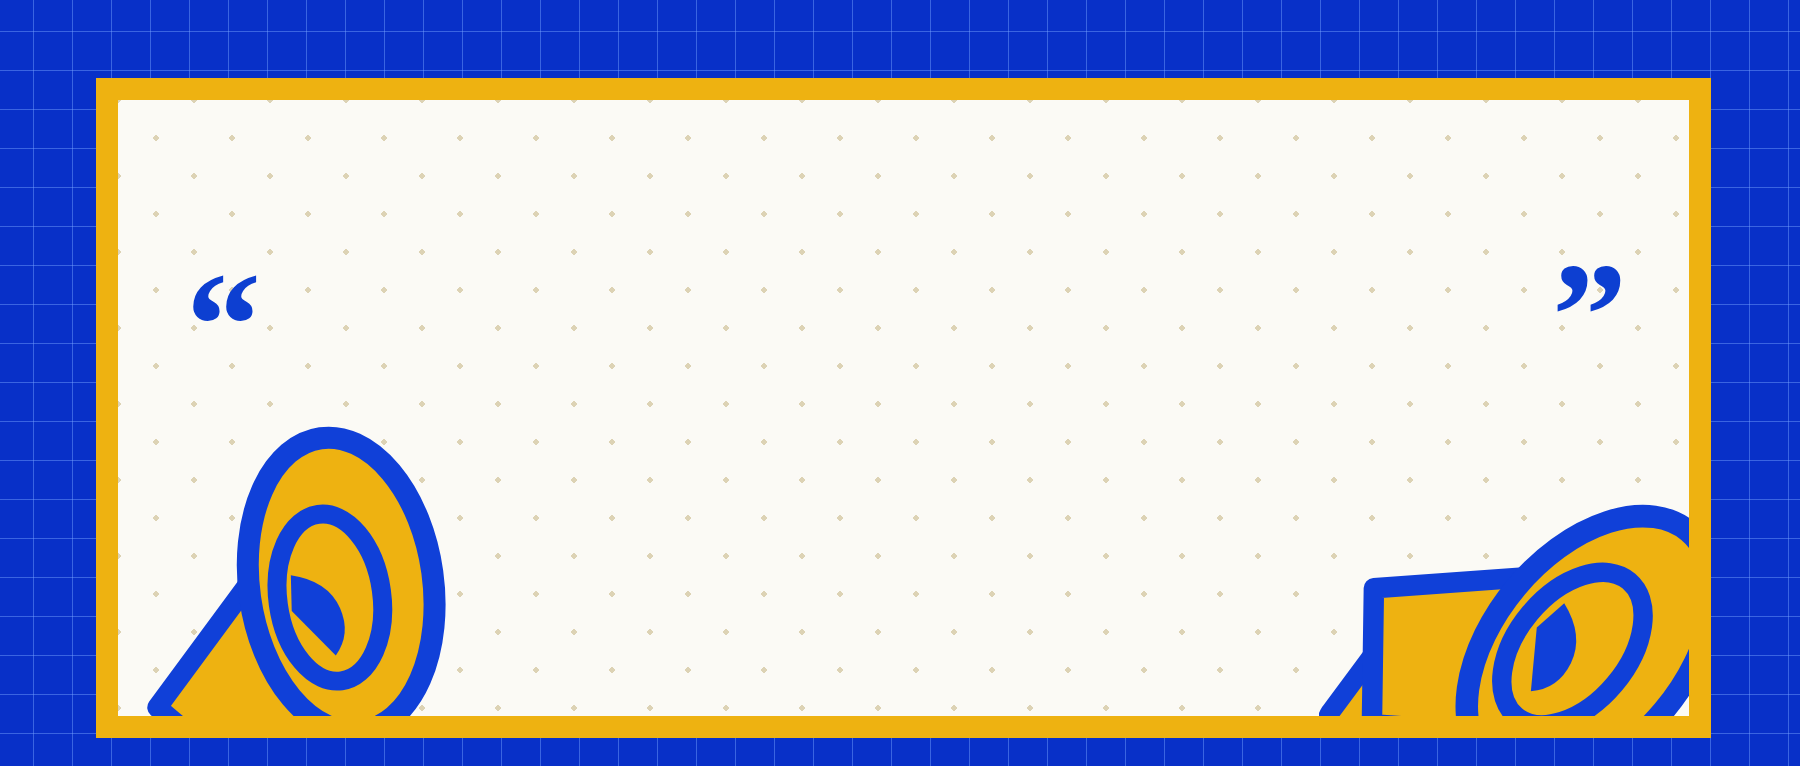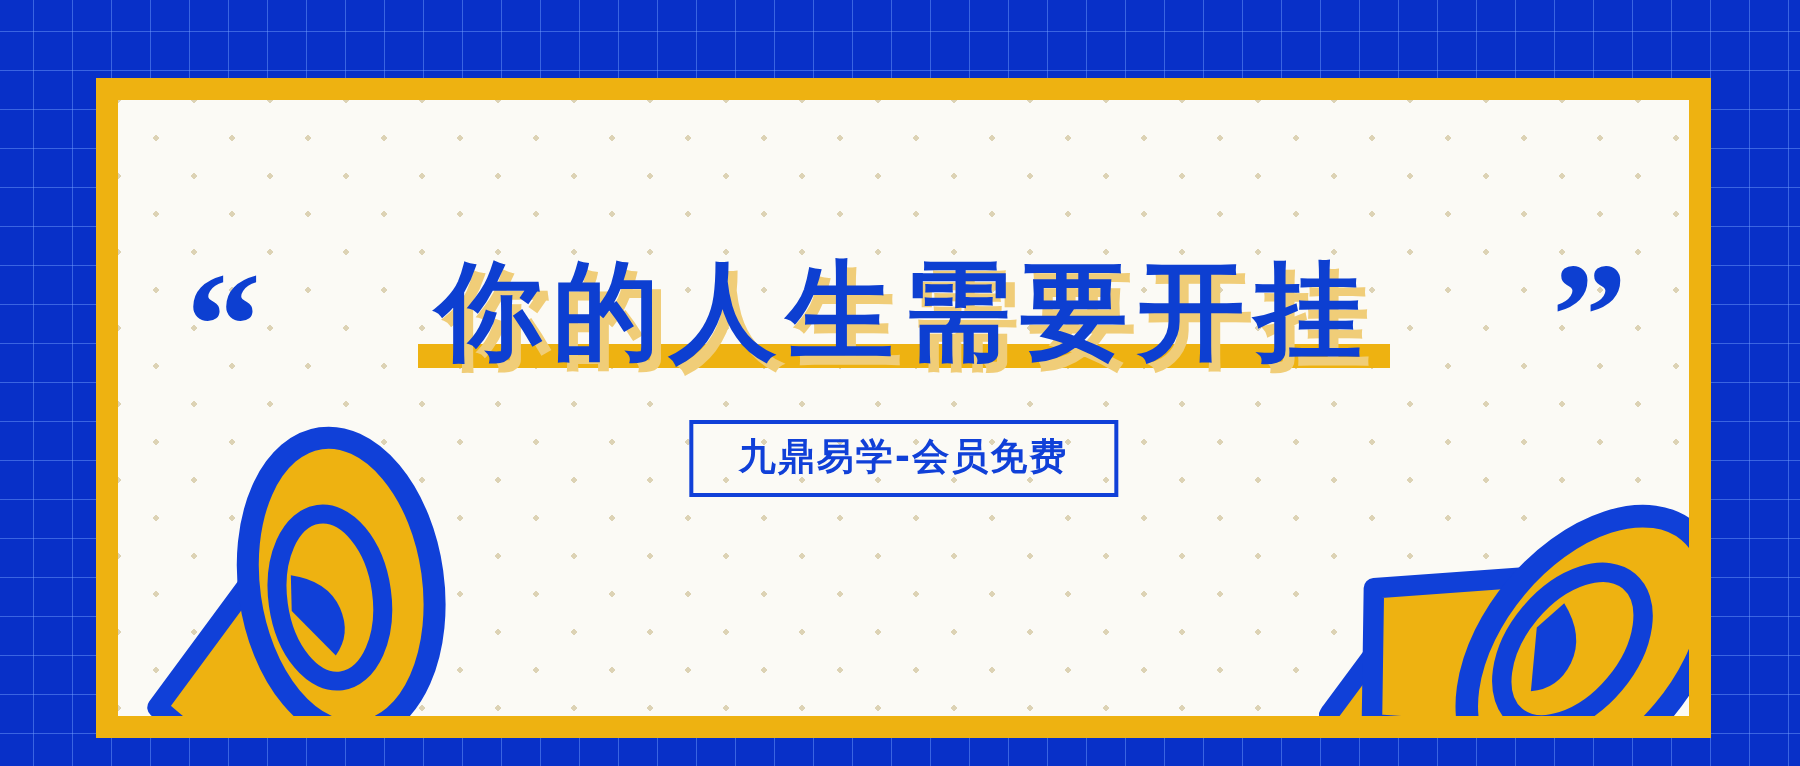--- a/index.html
+++ b/index.html
@@ -119,30 +119,21 @@
 
 <div id="banner">
 
   <div id="frame">
     <div id="panel">
 
       <span class="quote" id="quote-open">“</span>
 
       <span class="quote" id="quote-close">”</span>
 
-      <div id="headline-wrap">
-        <span id="headline-inner">
-          <span id="headline-underline"></span>
-          <span id="headline">你的人生需要开挂</span>
-        </span>
-      </div>
 
-      <div id="subtitle-box">
-        <span id="subtitle">九鼎易学-会员免费</span>
-      </div>
 
       <svg class="megaphone" id="megaphone-left" width="430" height="430" viewBox="0 0 430 430">
         <g transform="rotate(-28 215 215)">
 
           <path d="M88 292 L62 396 Q58 420 80 424 L132 434 Q154 437 158 415 L178 312 Z" fill="#eeb211" stroke="#1040d8" stroke-width="19" stroke-linejoin="round"></path>
 
           <path d="M58 268 L250 176 L300 330 L108 392 Z" fill="#eeb211" stroke="#1040d8" stroke-width="20" stroke-linejoin="round"></path>
 
           <ellipse cx="278" cy="246" rx="92" ry="148" transform="rotate(20 278 246)" fill="#eeb211" stroke="#1040d8" stroke-width="22"></ellipse>
 

